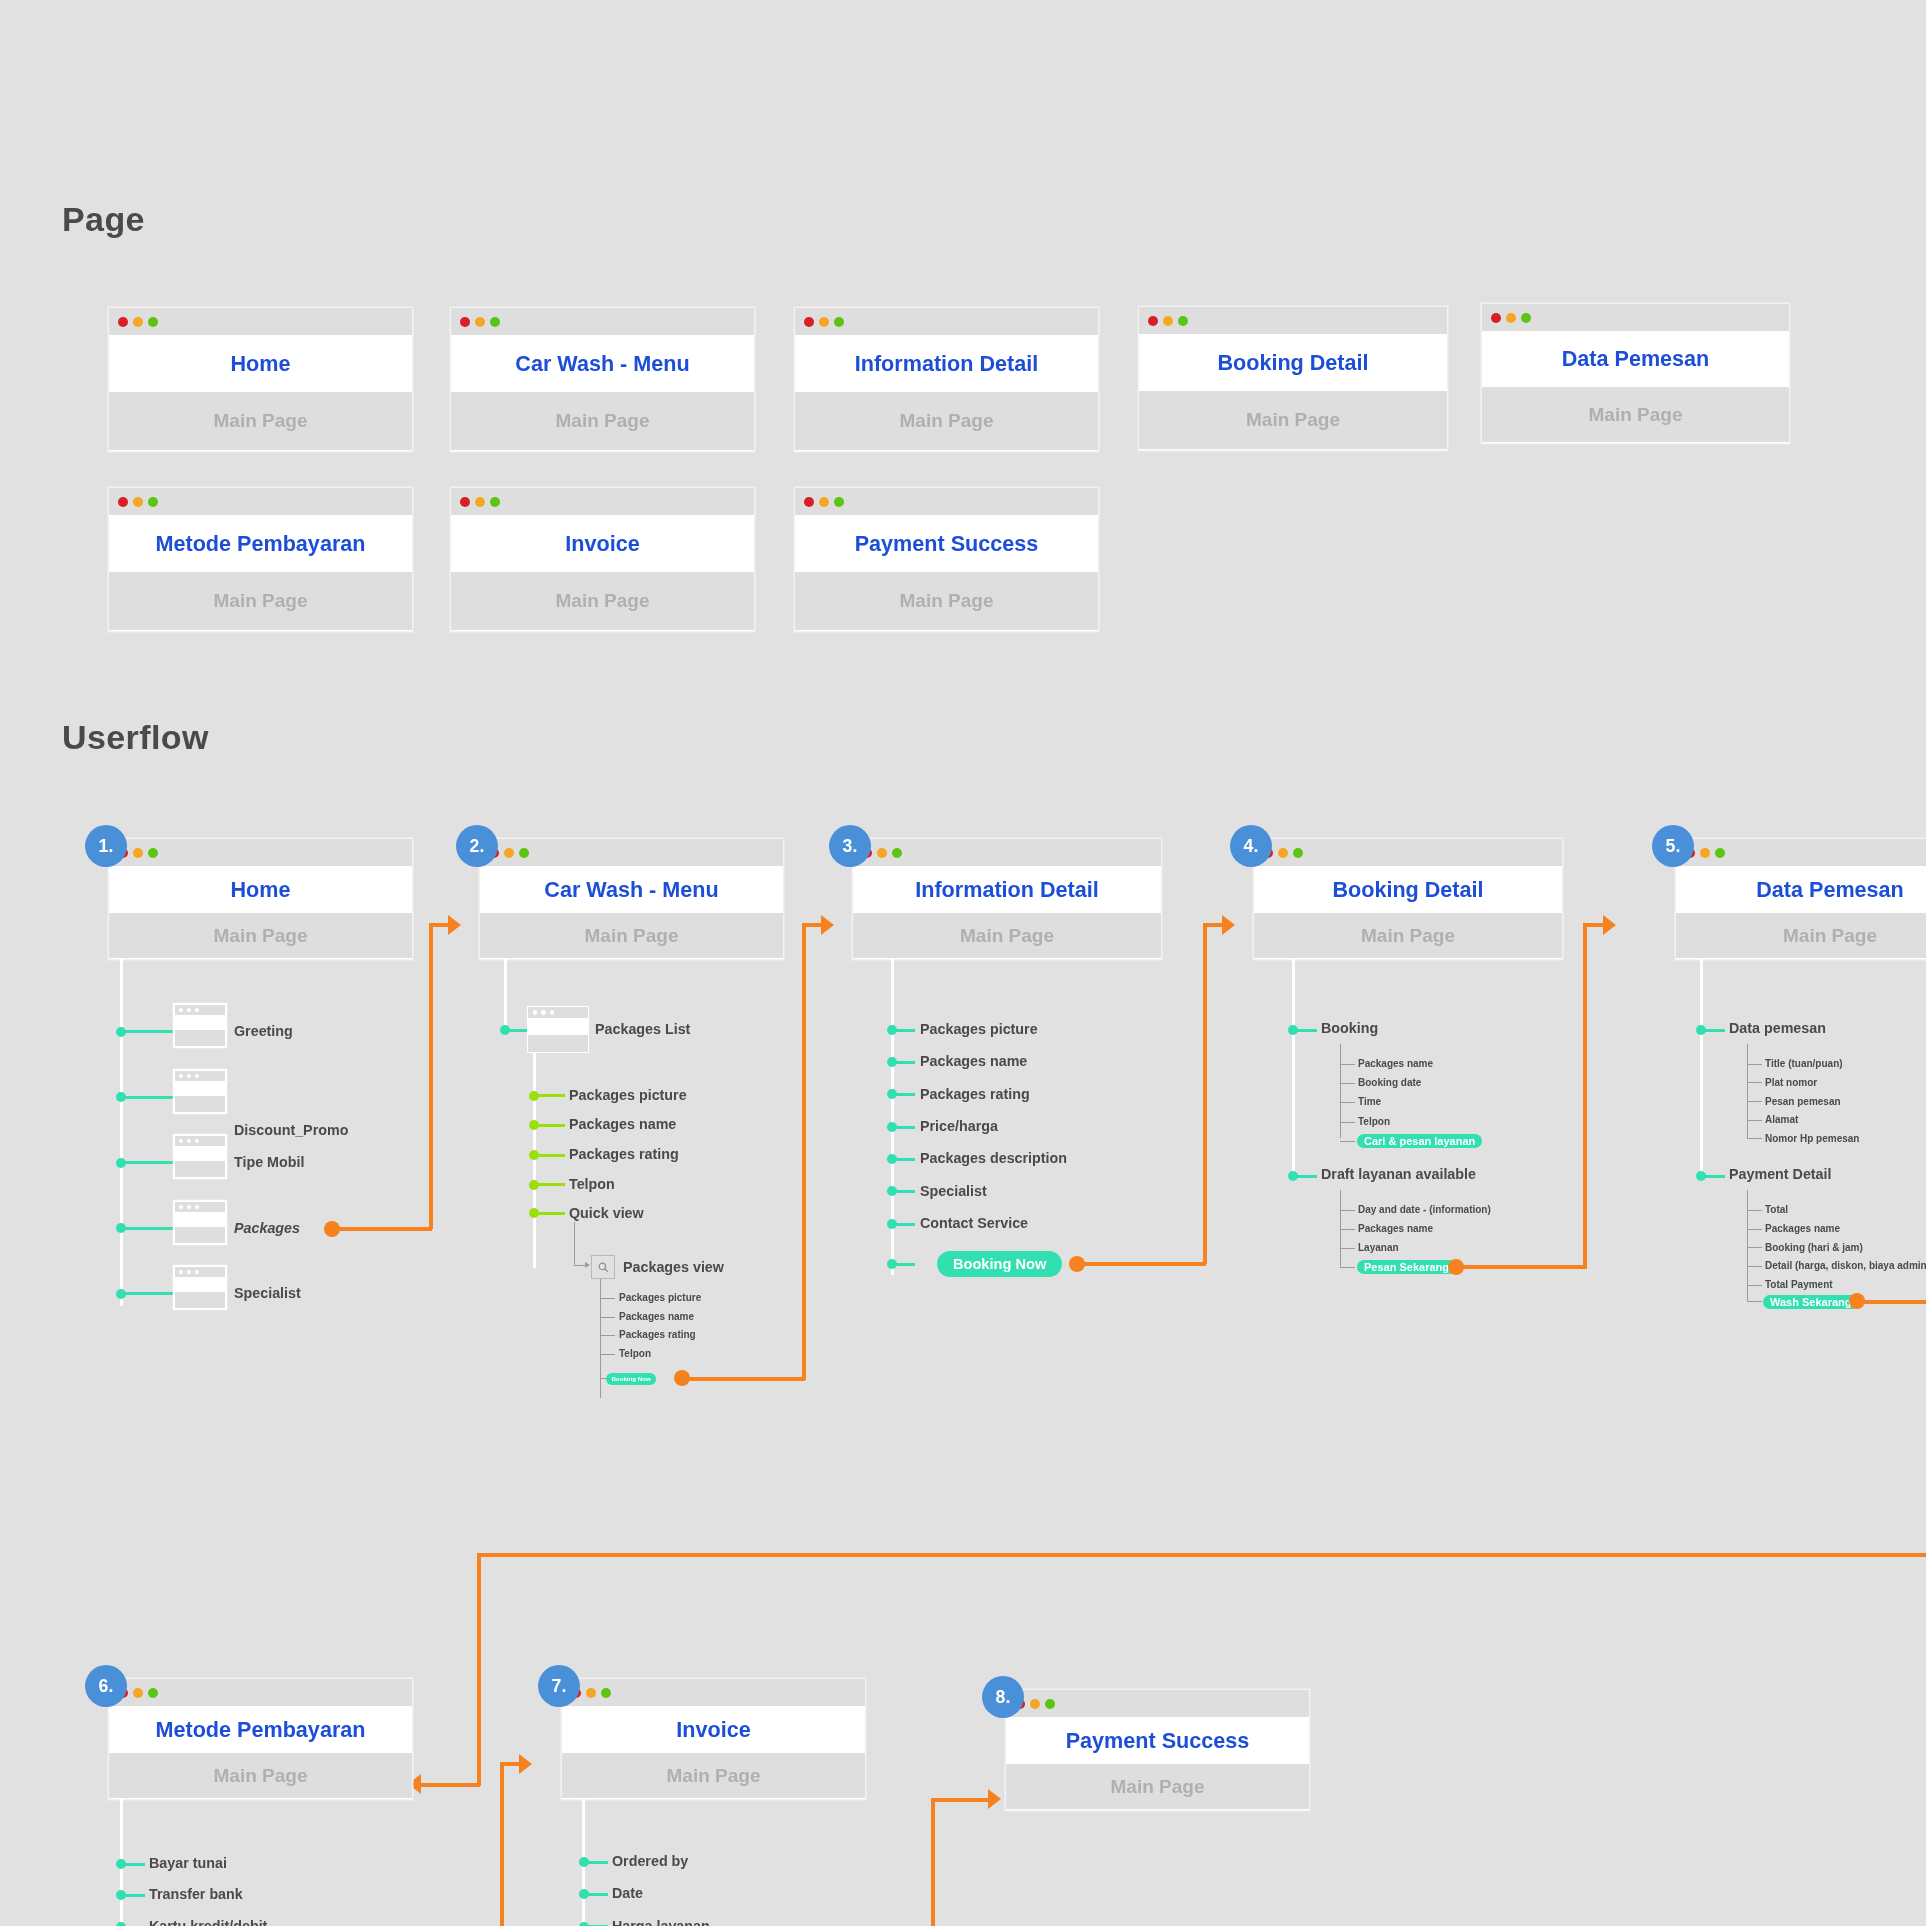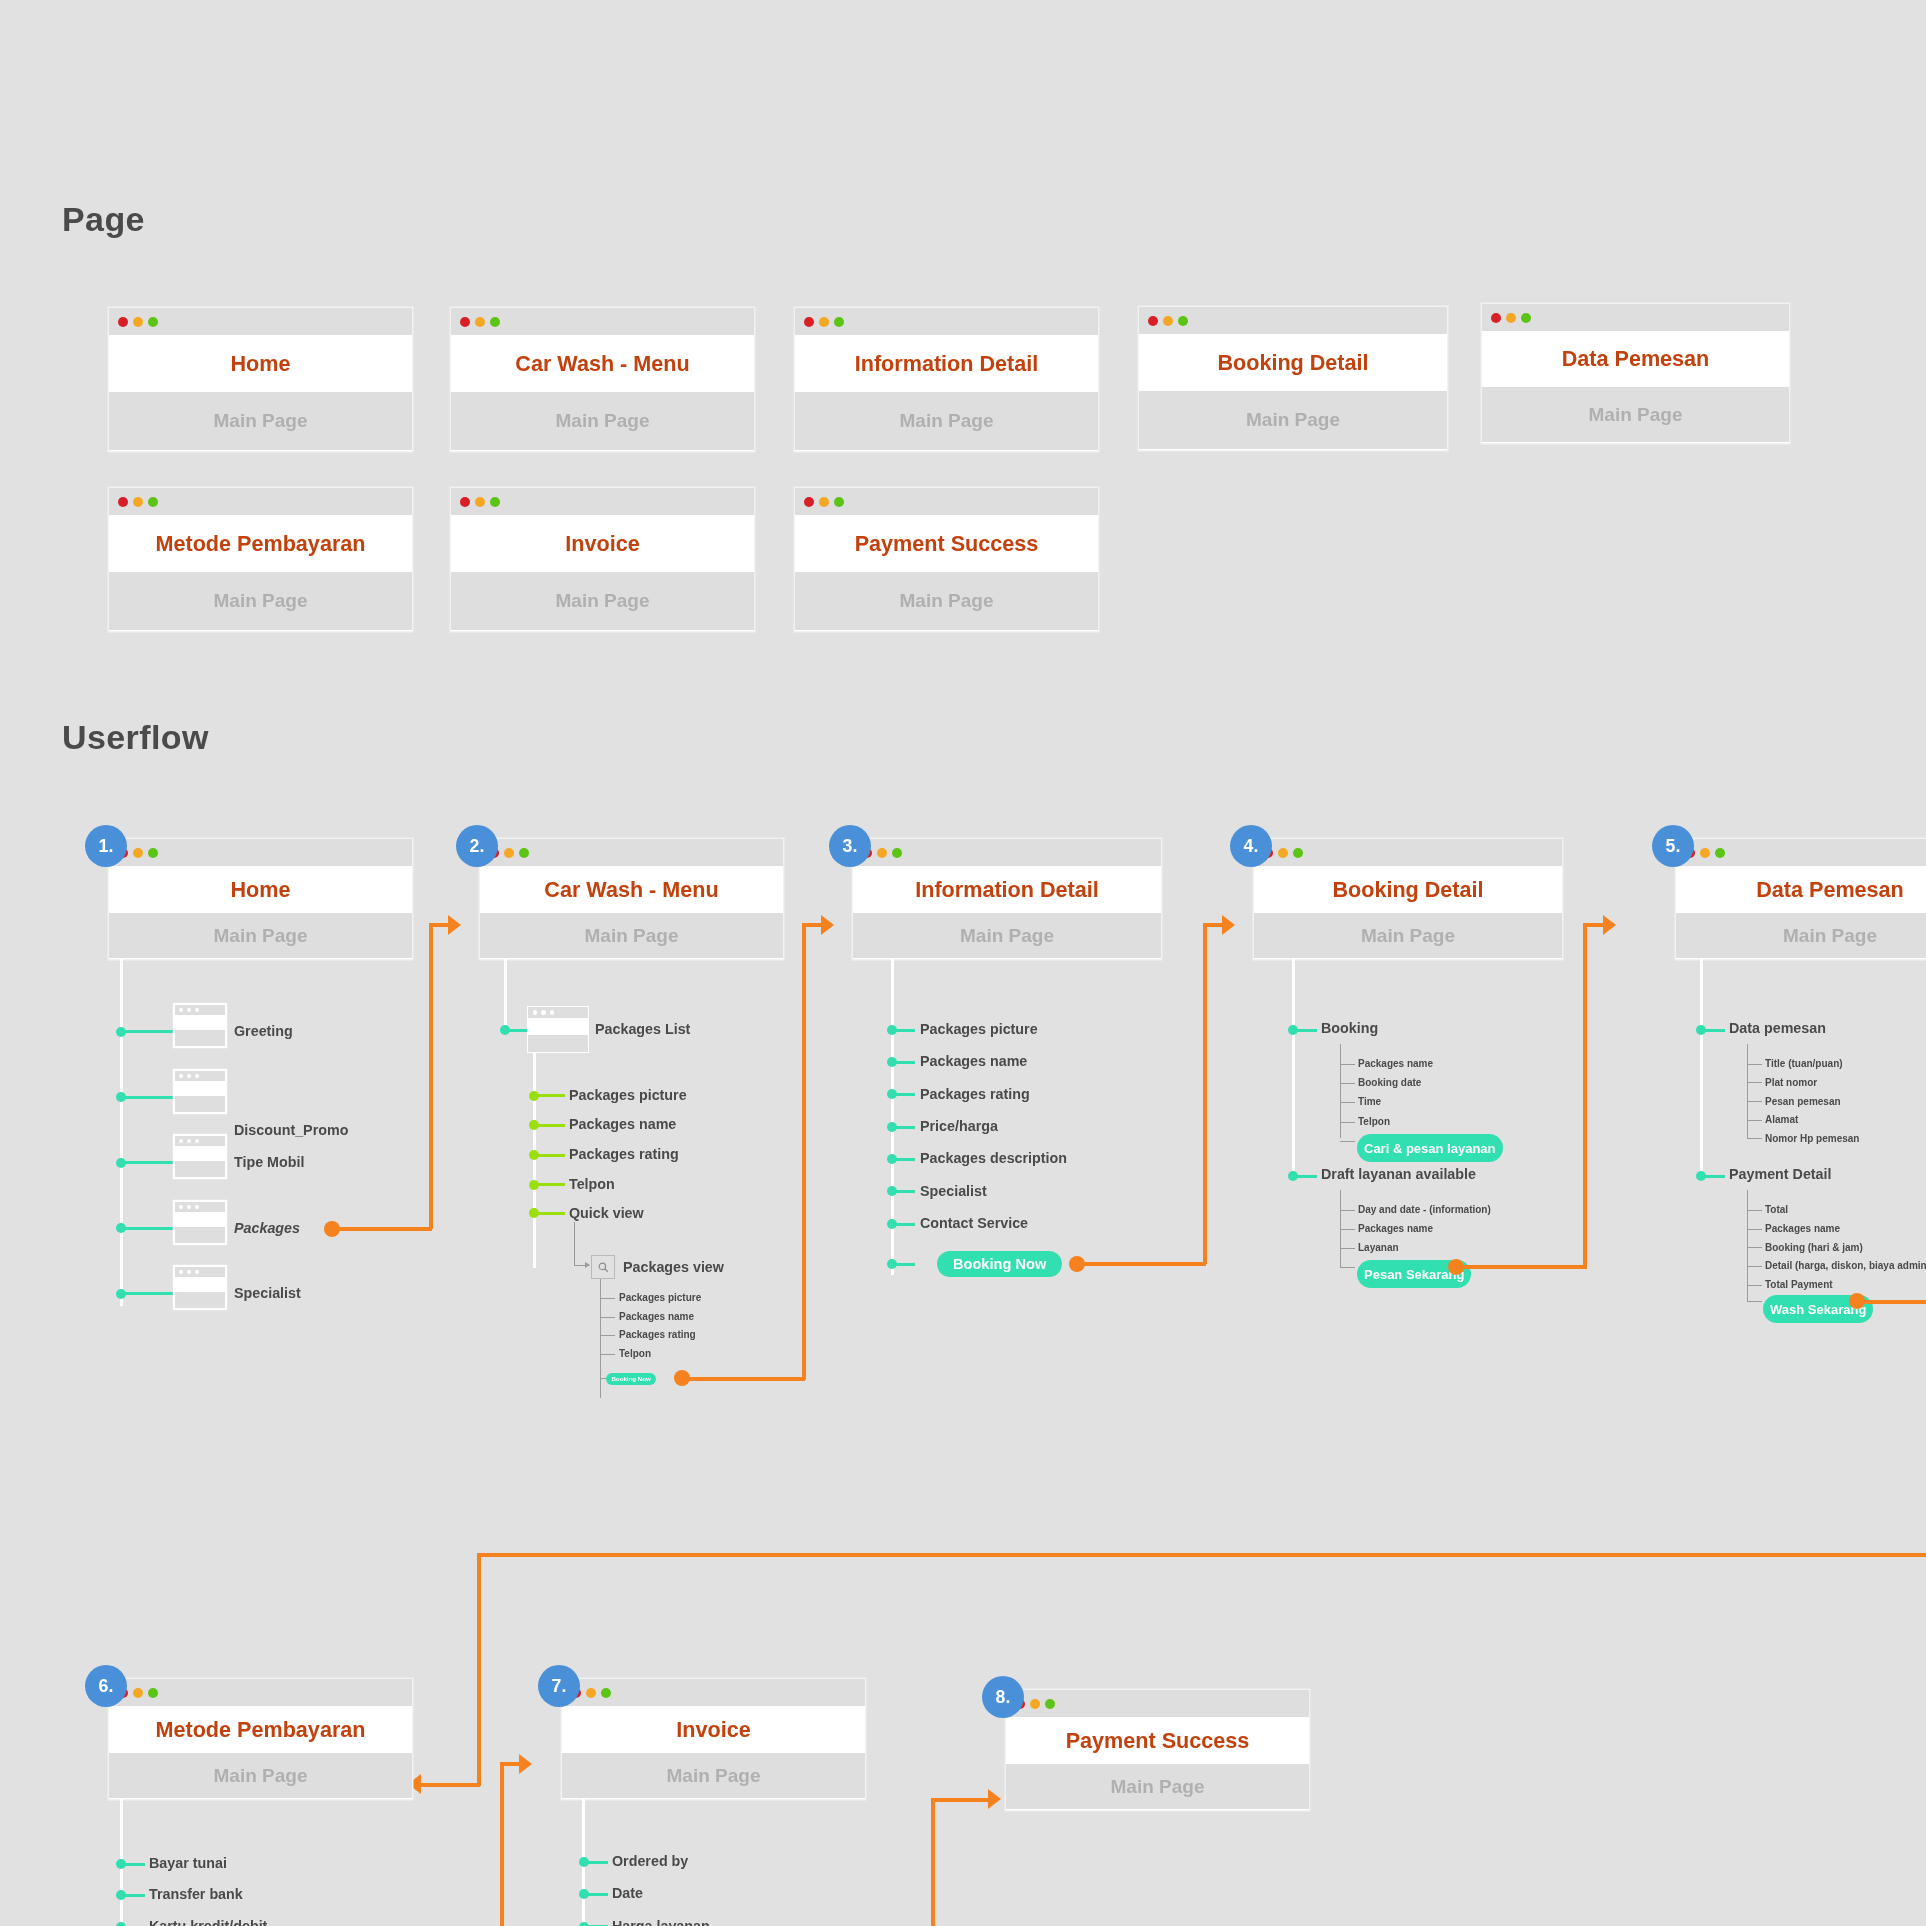--- a/index.html
+++ b/index.html
@@ -39,21 +39,21 @@
     display:flex;align-items:center;padding-left:8.5px;gap:5px;
   }
   .dot{width:10px;height:10px;border-radius:50%;}
   .dot.r{background:#d81f26;}
   .dot.y{background:#f5a623;}
   .dot.g{background:#5cc414;}
   .win .body-white{
     background:#fff;display:flex;align-items:center;justify-content:center;
   }
   .win .title-txt{
-    font-size:21.6px;font-weight:700;color:#c2410c;white-space:nowrap;
+    font-size:21.6px;font-weight:700;color:#1d4ed8;white-space:nowrap;
   }
   .win .footer-grey{
     background:#dedede;border-top:1.5px solid #fff;
     display:flex;align-items:center;justify-content:center;
   }
   .win .footer-txt{
     font-size:19px;font-weight:700;color:#b0b0b0;white-space:nowrap;
   }
 
   
@@ -113,21 +113,21 @@
     background:#e1e1e1;display:flex;align-items:center;justify-content:center;
   }
 
   
   .pill{
     position:absolute;background:#31dfb0;color:#fff;border-radius:385px;
     display:flex;align-items:center;justify-content:center;
     font-weight:700;white-space:nowrap;
   }
   .pill.lg{height:26px;padding:0 16px;font-size:14.6px;}
-  .pill.sm{height:28px;padding:0 7px;font-size:13px;}
+  .pill.sm{height:14px;padding:0 7px;font-size:11px;}
   .pill.xs{height:11.6px;padding:0 5.4px;font-size:6.2px;}
 
   
   .oline{position:absolute;background:#f5821f;}
   .oh{height:3.5px;}
   .ov{width:3.5px;}
   .onode{
     position:absolute;width:16px;height:16px;border-radius:50%;
     background:#f5821f;
   }

